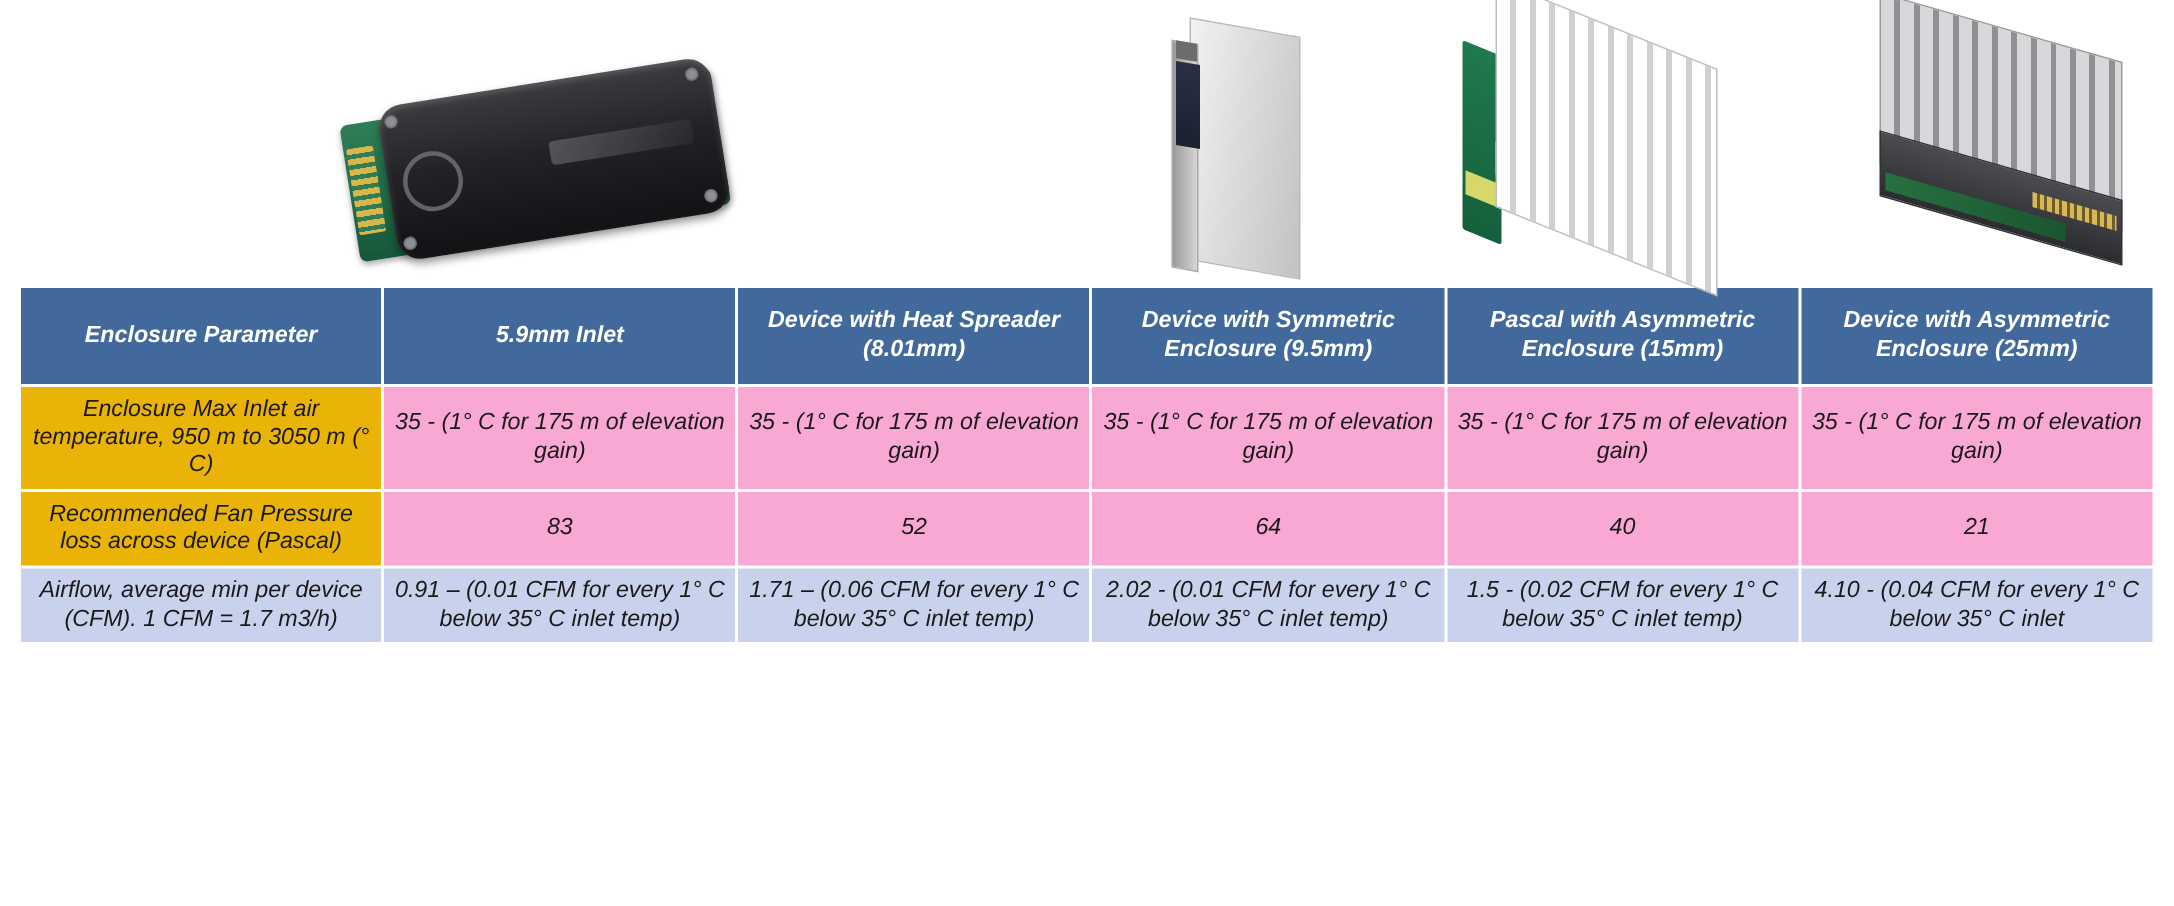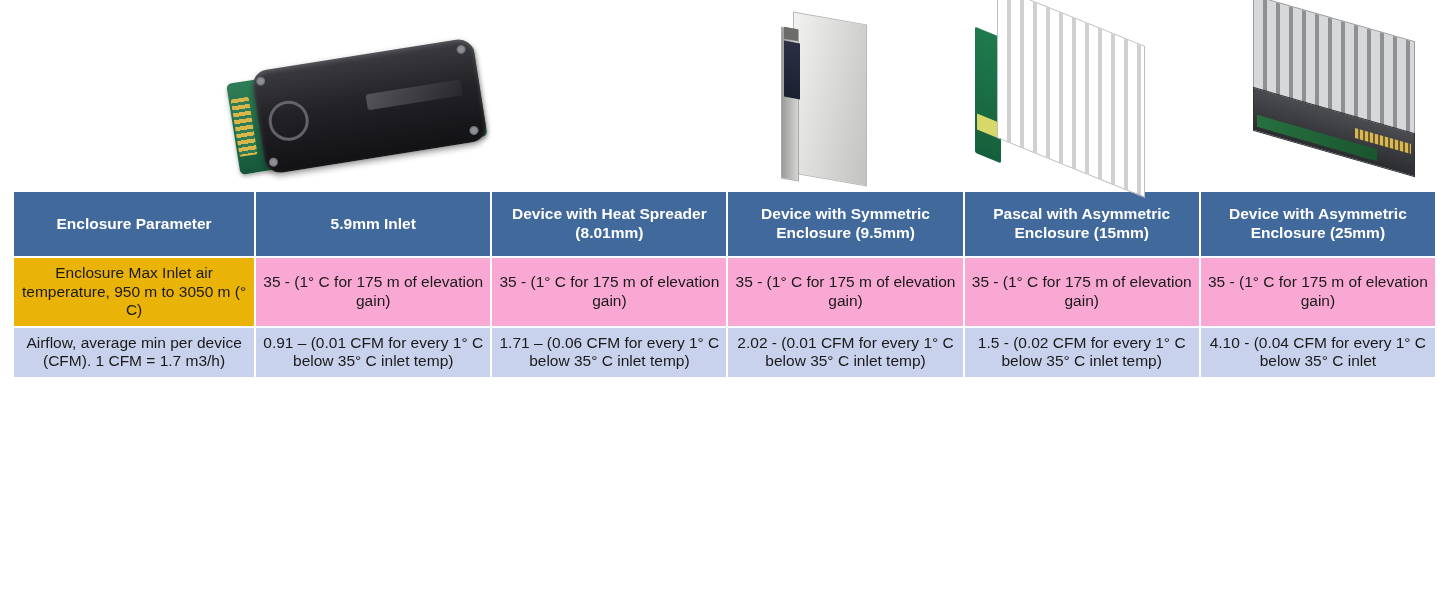--- a/index.html
+++ b/index.html
@@ -10,20 +10,21 @@
   body {
     width: 1449px;
     height: 604px;
     font-family: "Liberation Sans", sans-serif;
     overflow: hidden;
   }
   .page {
     position: relative;
     width: 1449px;
     height: 428px;
+    font-style: italic;
   }
 
   
   .image-strip {
     position: relative;
     height: 190px;
     width: 100%;
   }
   .product-figure {
     position: absolute;
@@ -305,20 +306,28 @@
     </thead>
     <tbody>
       <tr class="alt">
         <td class="param">Enclosure Max Inlet air temperature, 950 m to 3050 m (° C)</td>
         <td>35 - (1° C for 175 m of elevation gain)</td>
         <td>35 - (1° C for 175 m of elevation gain)</td>
         <td>35 - (1° C for 175 m of elevation gain)</td>
         <td>35 - (1° C for 175 m of elevation gain)</td>
         <td>35 - (1° C for 175 m of elevation gain)</td>
       </tr>
+      <tr class="alt">
+        <td class="param">Recommended Fan Pressure loss across device (Pascal)</td>
+        <td>83</td>
+        <td>52</td>
+        <td>64</td>
+        <td>40</td>
+        <td>21</td>
+      </tr>
       <tr>
         <td class="param">Airflow, average min per device (CFM). 1 CFM = 1.7 m3/h)</td>
         <td>0.91 – (0.01 CFM for every 1° C below 35° C inlet temp)</td>
         <td>1.71 – (0.06 CFM for every 1° C below 35° C inlet temp)</td>
         <td>2.02 - (0.01 CFM for every 1° C below 35° C inlet temp)</td>
         <td>1.5 - (0.02 CFM for every 1° C below 35° C inlet temp)</td>
         <td>4.10 - (0.04 CFM for every 1° C below 35° C inlet</td>
       </tr>
     </tbody>
   </table>

